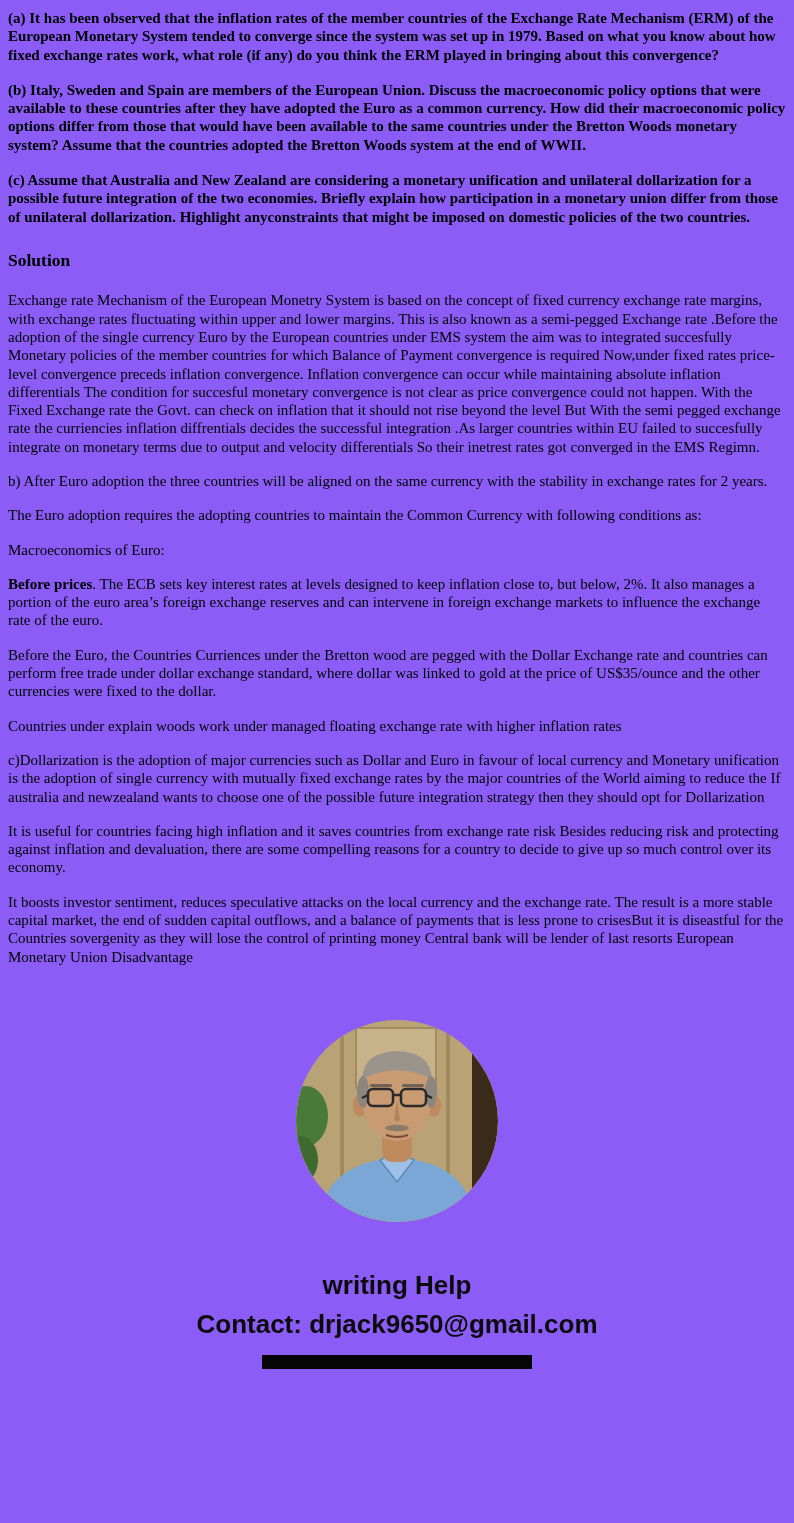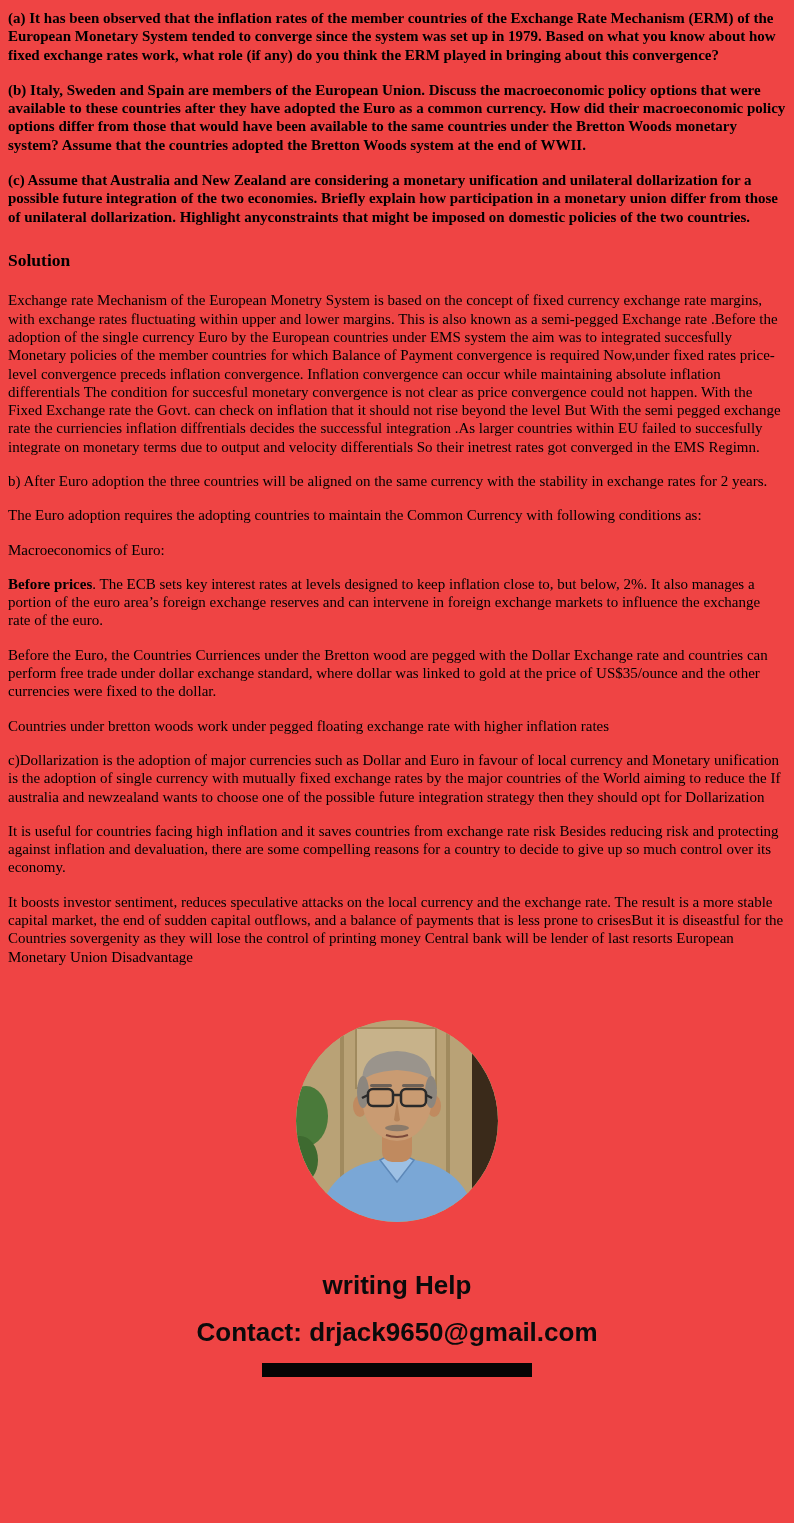--- a/index.html
+++ b/index.html
@@ -1,21 +1,21 @@
 <!DOCTYPE html>
 <html><head>
 <meta charset="utf-8">
 <style>
   * { box-sizing: border-box; }
   html, body { margin: 0; padding: 0; background: #ffffff; }
   .page {
     width: 794px;
     min-height: 1523px;
     margin: 0 auto;
-    background: #ef4444;
+    background: #8b5cf6;
     padding: 9px 8px 16px 8px;
     font-family: "Liberation Serif", serif;
     font-size: 15px;
     line-height: 1.22;
     color: #000000;
   }
   .q {
     font-weight: bold;
     margin: 0 0 17px 0;
   }
@@ -44,21 +44,21 @@
   .photo svg { display: block; }
   .footer {
     text-align: center;
     font-family: "Liberation Sans", sans-serif;
     font-weight: bold;
     font-size: 26px;
     line-height: 30px;
     color: #0b0b0b;
     margin-top: 8px;
   }
-  .footer-contact { margin-top: 17px; }
+  .footer-contact { margin-top: 9px; }
   .bottom-bar {
     width: 270px;
     height: 14px;
     background: #050505;
     margin: 16px auto 0 auto;
   }
 </style>
 </head>
 <body>
 
@@ -71,21 +71,21 @@
   <div class="solution-heading">Solution</div>
 
   <p class="para">Exchange rate Mechanism of the European Monetry System is based on the concept of fixed currency exchange rate margins, with exchange rates fluctuating within upper and lower margins. This is also known as a semi-pegged Exchange rate .Before the adoption of the single currency Euro by the European countries under EMS system the aim was to integrated succesfully Monetary policies of the member countries for which Balance of Payment convergence is required Now,under fixed rates price-level convergence preceds inflation convergence. Inflation convergence can occur while maintaining absolute inflation differentials The condition for succesful monetary convergence is not clear as price convergence could not happen. With the Fixed Exchange rate the Govt. can check on inflation that it should not rise beyond the level But With the semi pegged exchange rate the curriencies inflation diffrentials decides the successful integration .As larger countries within EU failed to succesfully integrate on monetary terms due to output and velocity differentials So their inetrest rates got converged in the EMS Regimn.</p>
   <p class="para">b) After Euro adoption the three countries will be aligned on the same currency with the stability in exchange rates for 2 years.</p>
   <p class="para">The Euro adoption requires the adopting countries to maintain the Common Currency with following conditions as:</p>
   <p class="para">Macroeconomics of Euro:</p>
 
   <p class="para"><span class="bold-lead">Before prices</span><span>. The ECB sets key interest rates at levels designed to keep inflation close to, but below, 2%. It also manages a portion of the euro area’s foreign exchange reserves and can intervene in foreign exchange markets to influence the exchange rate of the euro.</span></p>
 
   <p class="para">Before the Euro, the Countries Curriences under the Bretton wood are pegged with the Dollar Exchange rate and countries can perform free trade under dollar exchange standard, where dollar was linked to gold at the price of US$35/ounce and the other currencies were fixed to the dollar.</p>
-  <p class="para">Countries under bretton woods work under pegged floating exchange rate with higher inflation rates</p>
+  <p class="para">Countries under explain woods work under managed floating exchange rate with higher inflation rates</p>
   <p class="para">c)Dollarization is the adoption of major currencies such as Dollar and Euro in favour of local currency and Monetary unification is the adoption of single currency with mutually fixed exchange rates by the major countries of the World aiming to reduce the If australia and newzealand wants to choose one of the possible future integration strategy then they should opt for Dollarization</p>
   <p class="para">It is useful for countries facing high inflation and it saves countries from exchange rate risk Besides reducing risk and protecting against inflation and devaluation, there are some compelling reasons for a country to decide to give up so much control over its economy.</p>
   <p class="para">It boosts investor sentiment, reduces speculative attacks on the local currency and the exchange rate. The result is a more stable capital market, the end of sudden capital outflows, and a balance of payments that is less prone to crisesBut it is diseastful for the Countries sovergenity as they will lose the control of printing money Central bank will be lender of last resorts European Monetary Union Disadvantage</p>
 
   <div class="photo-wrap">
     <span class="photo">
       <svg width="202" height="202" viewBox="0 0 202 202" xmlns="http://www.w3.org/2000/svg">
         <defs>
           <clipPath id="circ">
               <circle cx="101" cy="101" r="101"></circle>

